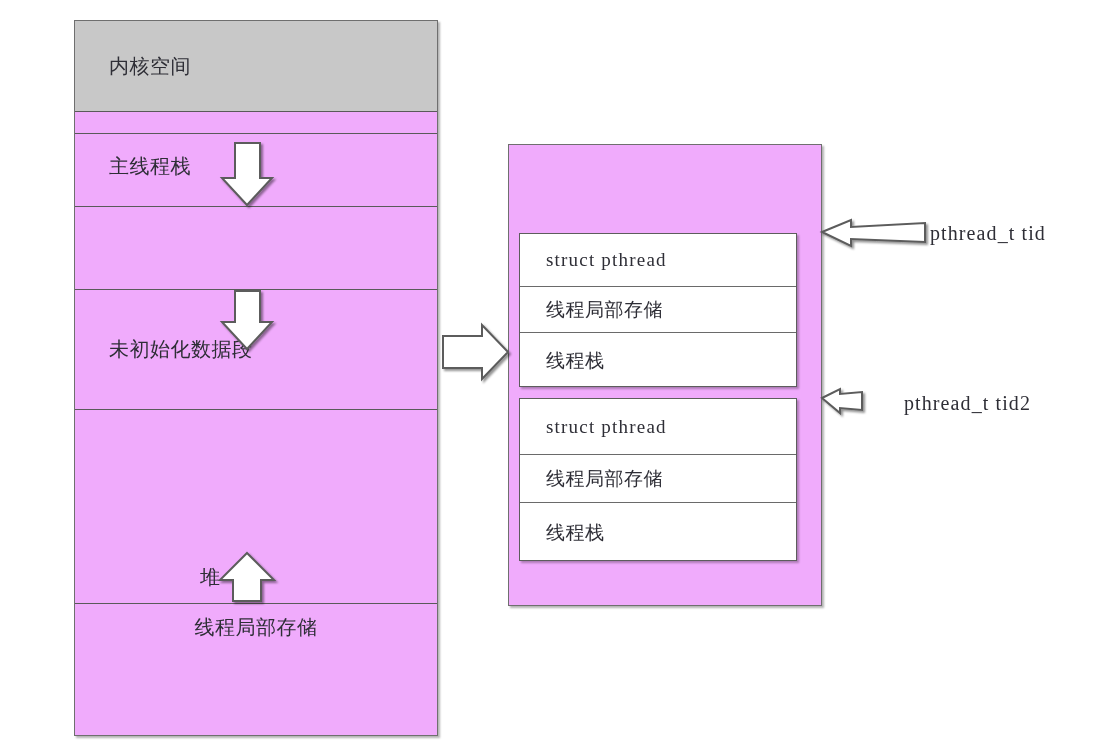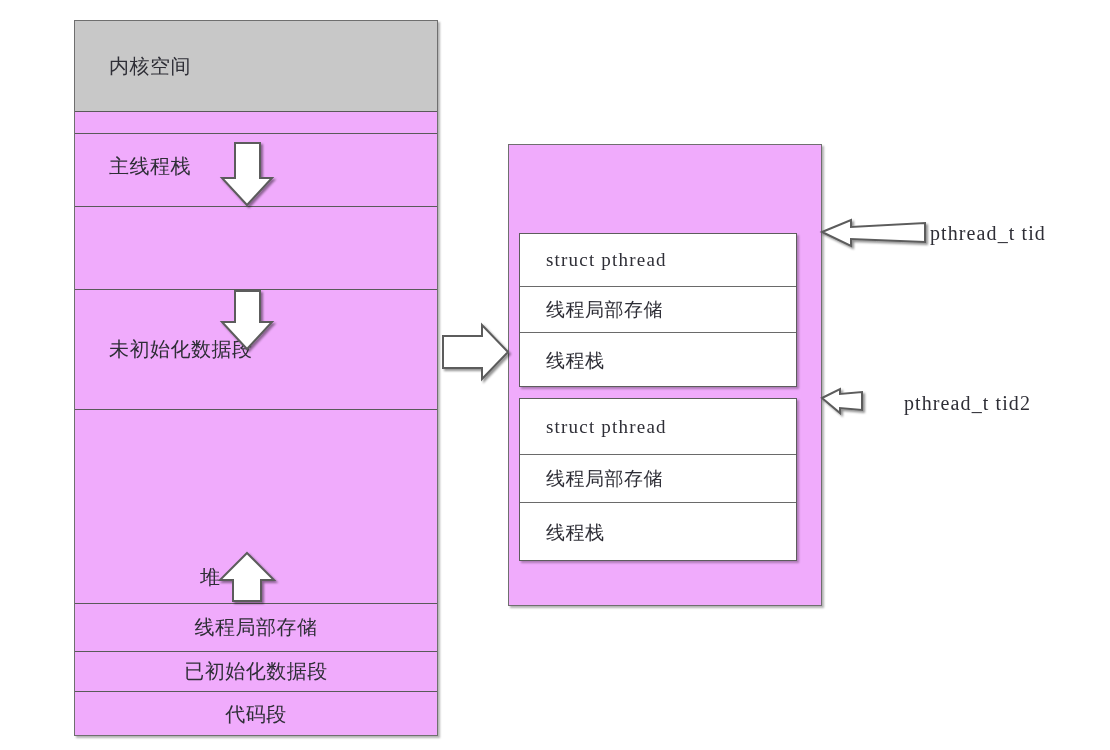--- a/index.html
+++ b/index.html
@@ -107,27 +107,21 @@
     </div>
 
     <div class="seg" style="top:388px;height:194px;">
       <span class="seg-label" style="padding-left:0;position:absolute;left:125px;bottom:12px;">堆</span>
     </div>
 
     <div class="seg" style="top:582px;height:48px;justify-content:center;">
       <span class="seg-label">线程局部存储</span>
     </div>
 
-    <div class="seg" style="top:630px;height:40px;justify-content:center;">
-      <span class="seg-label">已初始化数据段</span>
-    </div>
 
-    <div class="seg" style="top:670px;height:46px;justify-content:center;">
-      <span class="seg-label">代码段</span>
-    </div>
   </div>
 
   <div class="box" id="dynlib-box">
 
 
     <div class="inner-box" style="top:88px;height:154px;">
       <div class="inner-row first" style="top:0px;height:52px;">
         <span class="seg-label mono">struct pthread</span>
       </div>
       <div class="inner-row" style="top:52px;height:46px;">

